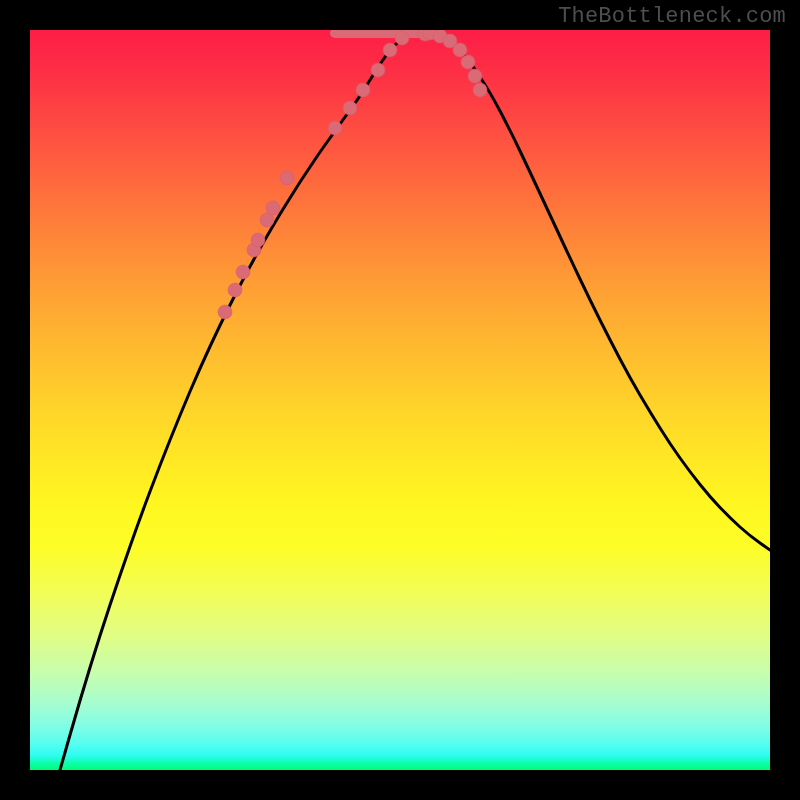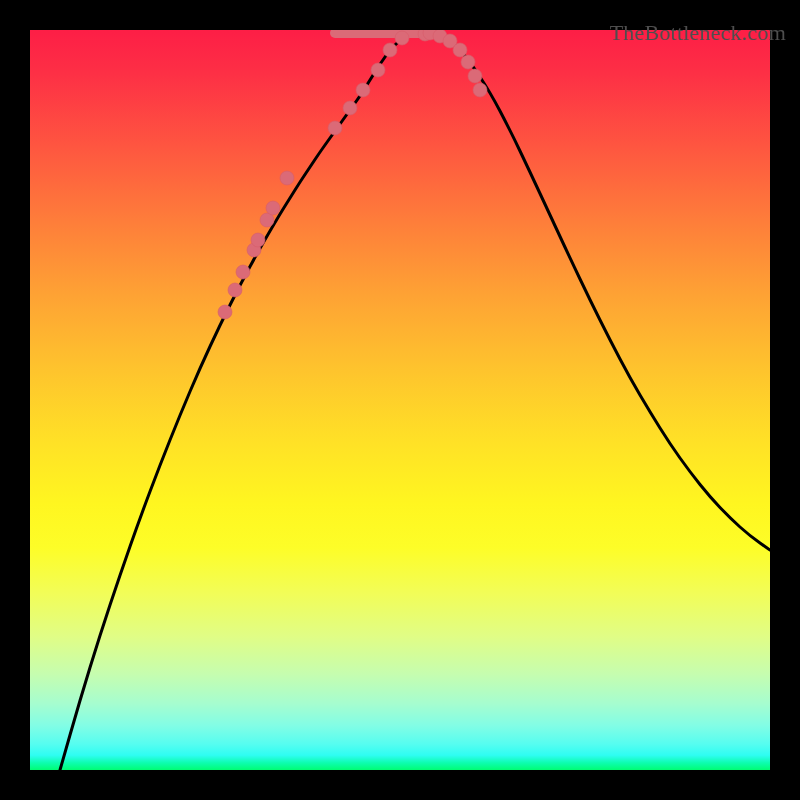--- a/index.html
+++ b/index.html
@@ -5,23 +5,23 @@
   * { margin: 0; padding: 0; box-sizing: border-box; }
   html, body { width: 800px; height: 800px; overflow: hidden; background: #000; }
   .frame {
     position: relative;
     width: 800px;
     height: 800px;
     background: #000;
   }
   .watermark {
     position: absolute;
-    top: 20px;
+    top: 4px;
     right: 14px;
-    font-family: Liberation Serif, serif;
+    font-family: Liberation Mono, monospace;
     font-size: 22px;
     font-weight: 500;
     color: #4e4e4e;
     letter-spacing: 0.2px;
     z-index: 50;
   }
   .plot {
     position: absolute;
     left: 30px;
     top: 30px;

